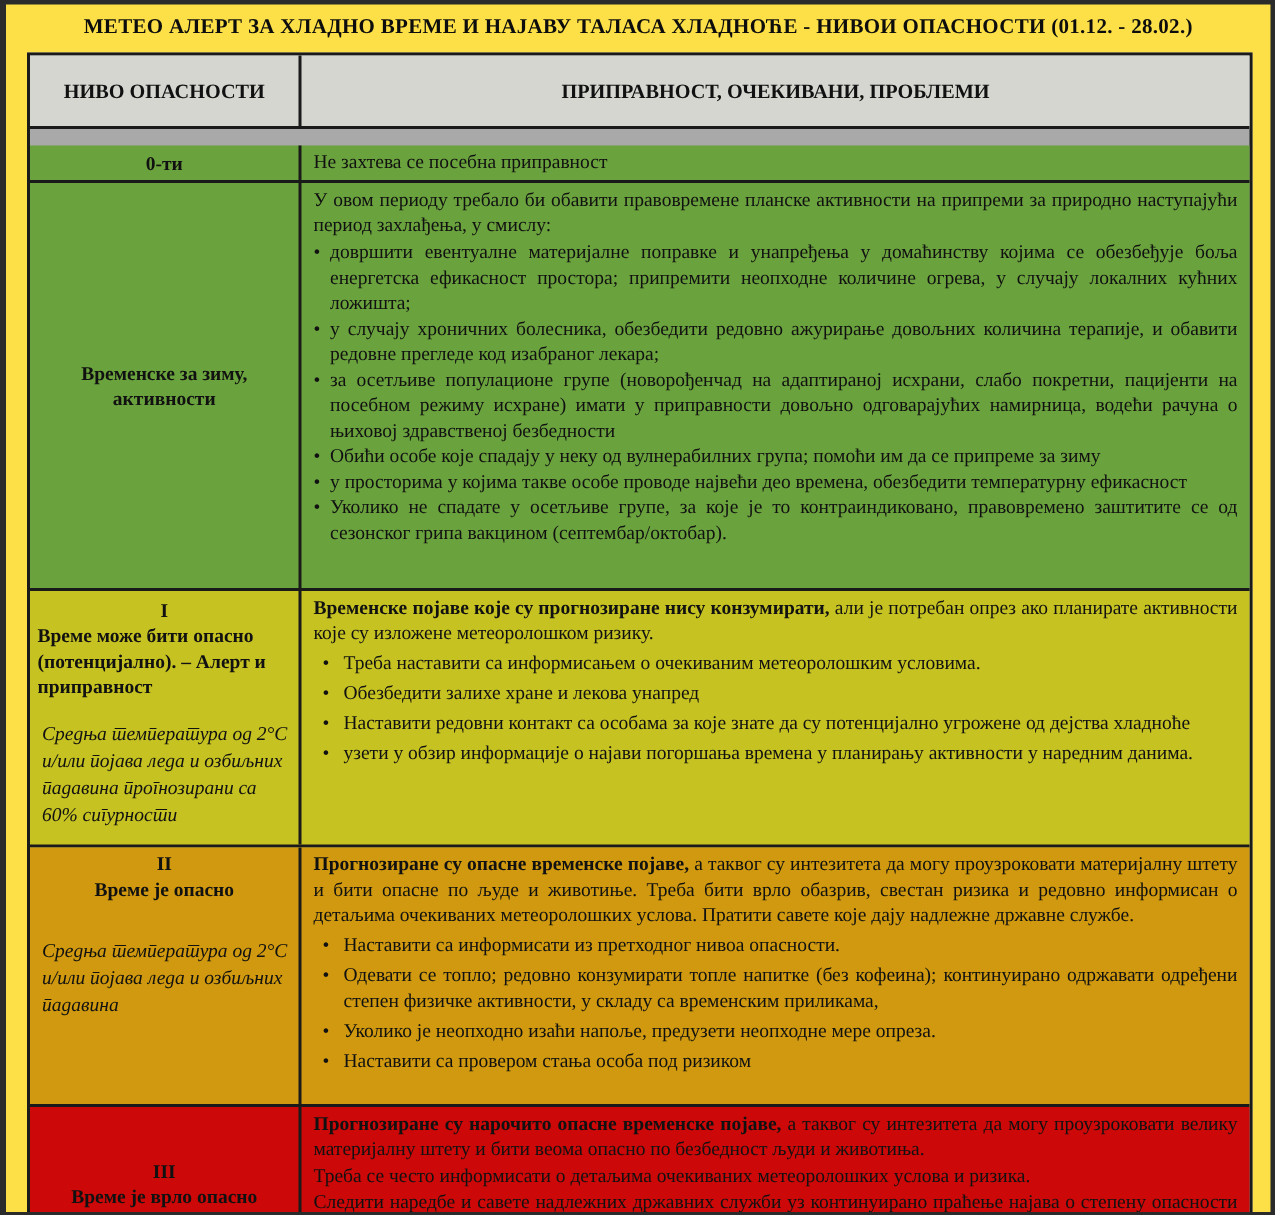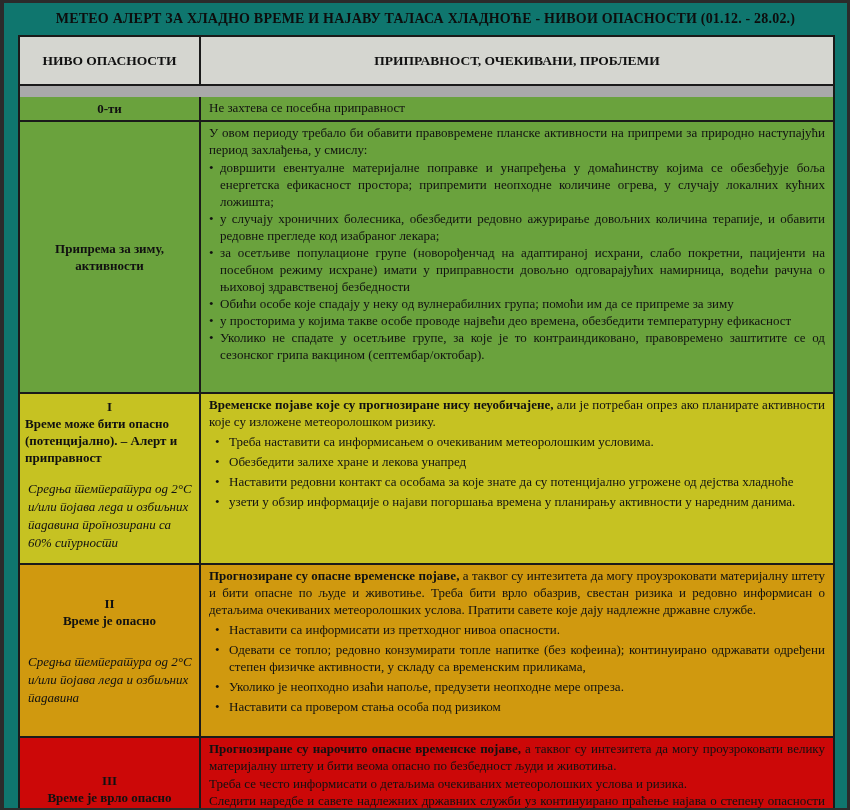--- a/index.html
+++ b/index.html
@@ -1,21 +1,21 @@
 <!DOCTYPE html>
 <html lang="sr"><head>
 <meta charset="utf-8">
 <style>
   * { margin: 0; padding: 0; box-sizing: border-box; }
   html, body { background: #555; }
   body { font-family: "Liberation Serif", serif; color: #111; }
 
   .page {
     width: 850px; height: 810px;
-    background: #0f766e;
+    background: #fde047;
     border-left: 4px solid #2b2b2b;
     border-top: 3px solid #2b2b2b;
     border-right: 3px solid #2b2b2b;
     border-bottom: 2px solid #2b2b2b;
     overflow: hidden;
   }
 
   .title {
     text-align: center;
     font-weight: bold;
@@ -32,21 +32,21 @@
   }
 
   .row { display: flex; border-bottom: 2px solid #1a1a1a; }
   .row:last-child { border-bottom: 2px solid #1a1a1a; }
 
   .cell { min-height: 100%; }
   .level-cell {
     width: 181px; flex: 0 0 181px;
     border-right: 2px solid #1a1a1a;
     display: flex; flex-direction: column;
-    align-items: center; justify-content: center;
+    align-items: center; 
     text-align: center;
     padding: 2px 5px;
   }
   .desc-cell { flex: 1 1 auto; padding: 2px 8px 3px 8px; }
 
   .header-row { background: #d5d6d0; min-height: 22px; }
   .header-row .cell {
     font-weight: bold; font-size: 13.5px;
     display: flex; align-items: center; justify-content: center;
     padding: 15px 4px;
@@ -115,21 +115,21 @@
       <div class="cell desc-cell">
         <p class="lead"><span>Не захтева се посебна приправност</span></p>
         <div class="bullets"></div>
         <div class="paras"></div>
       </div>
     </div>
 
     <div class="row green row-prep">
       <div class="cell level-cell">
 
-        <div class="level-label">Припрема за зиму, активности</div>
+        <div class="level-label">Временске за зиму, активности</div>
 
       </div>
       <div class="cell desc-cell">
         <p class="lead"><span>У овом периоду требало би обавити правовремене планске активности на припреми за природно наступајући период захлађења, у смислу:</span></p>
         <div class="bullets">
             <div class="bullet-item">
               <span class="bullet-marker">•</span>
               <span class="bullet-text">довршити евентуалне материјалне поправке и унапређења  у домаћинству којима се обезбеђује боља енергетска ефикасност простора; припремити неопходне количине огрева, у случају локалних кућних ложишта;</span>
             </div>
             <div class="bullet-item">
@@ -157,21 +157,21 @@
       </div>
     </div>
 
     <div class="row yellow row-yellow">
       <div class="cell level-cell">
         <div class="level-num">I</div>
         <div class="level-label">Време може бити опасно (потенцијално). – Алерт и приправност</div>
         <div class="level-note">Средња температура од 2°С и/или појава леда и озбиљних падавина прогнозирани са 60% сигурности</div>
       </div>
       <div class="cell desc-cell">
-        <p class="lead"><span class="lead-bold">Временске појаве које су прогнозиране нису неуобичајене,</span><span> али је потребан опрез ако планирате активности које су изложене метеоролошком ризику.</span></p>
+        <p class="lead"><span class="lead-bold">Временске појаве које су прогнозиране нису конзумирати,</span><span> али је потребан опрез ако планирате активности које су изложене метеоролошком ризику.</span></p>
         <div class="bullets">
             <div class="bullet-item">
               <span class="bullet-marker">•</span>
               <span class="bullet-text">Треба наставити са информисањем о очекиваним метеоролошким условима.</span>
             </div>
             <div class="bullet-item">
               <span class="bullet-marker">•</span>
               <span class="bullet-text">Обезбедити залихе хране и лекова унапред</span>
             </div>
             <div class="bullet-item">

